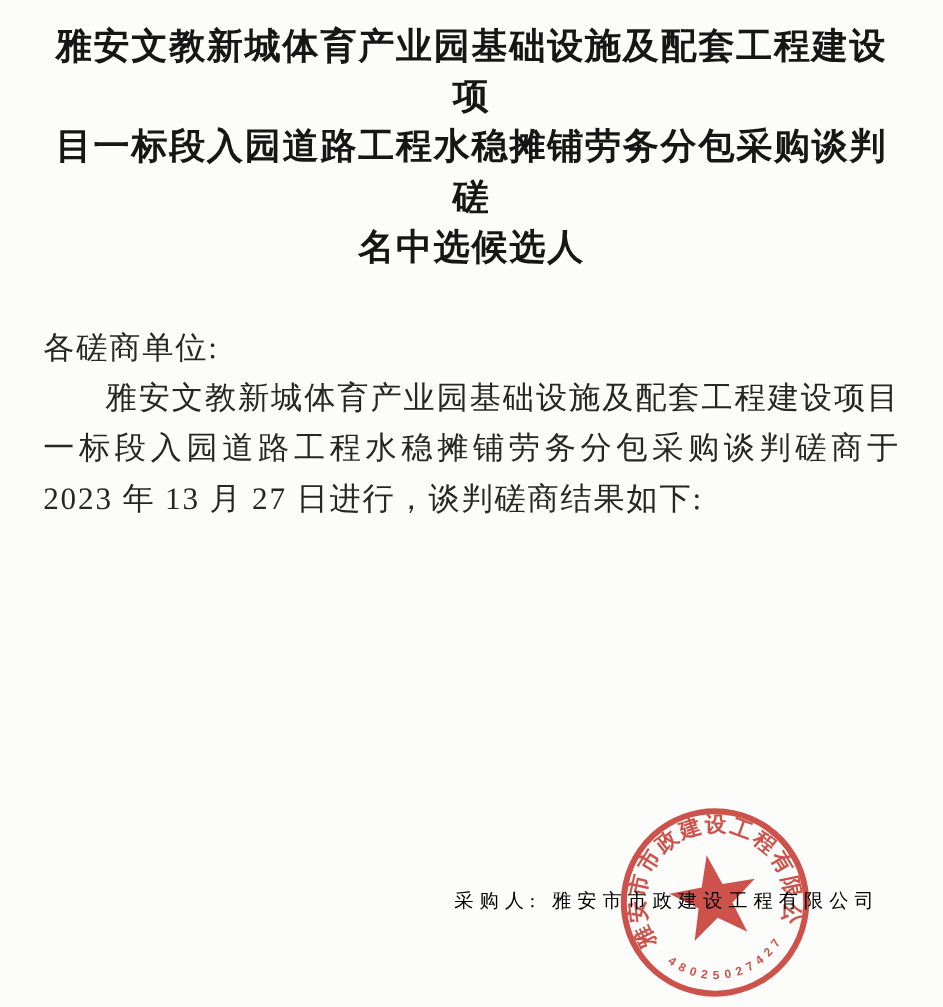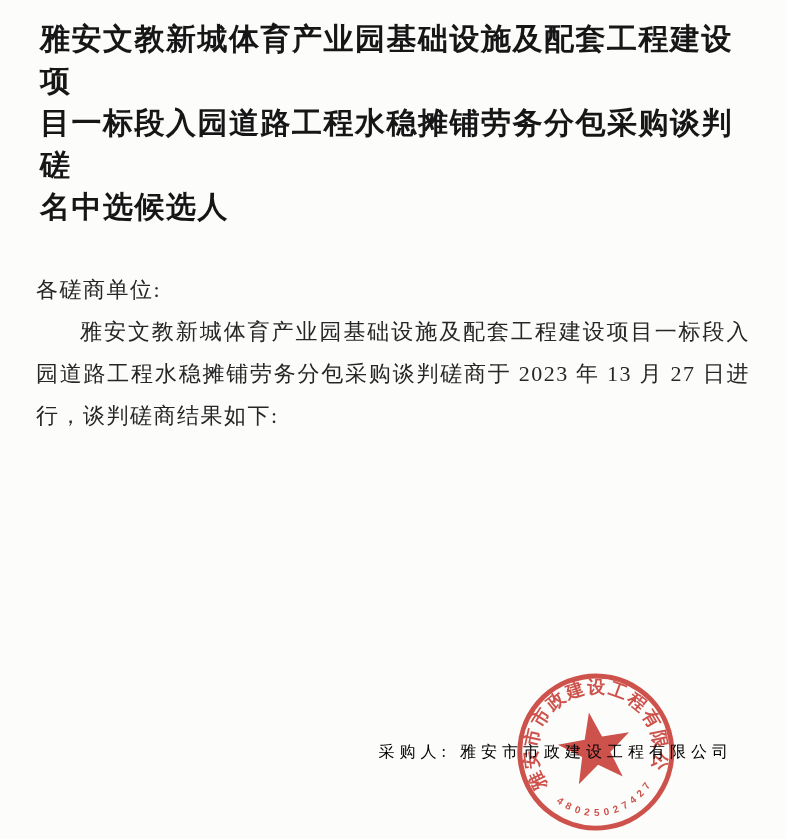--- a/index.html
+++ b/index.html
@@ -9,32 +9,33 @@
     position: relative;
     overflow: hidden;
     font-family: "Liberation Serif", "DejaVu Serif", serif;
     color: #262626;
   }
   .page { position: absolute; inset: 0; }
 
   
   .doc-title {
     margin: 18px 40px 0 40px;
+    text-align: center;
     font-family: "Liberation Sans", "DejaVu Sans", sans-serif;
     font-weight: 700;
     font-size: 30px;
     line-height: 42px;
     letter-spacing: 1.5px;
     color: #161616;
   }
 
   
   .doc-body {
     margin: 41px 36px 0 36px;
-    font-size: 22px;
+    font-size: 26px;
     line-height: 42px;
     letter-spacing: 1.5px;
     text-align: justify;
     text-align-last: left;
   }
   .doc-body p { margin: 0; }
   .doc-body p.indent { text-indent: 2em; }
 
   
   .signature {

